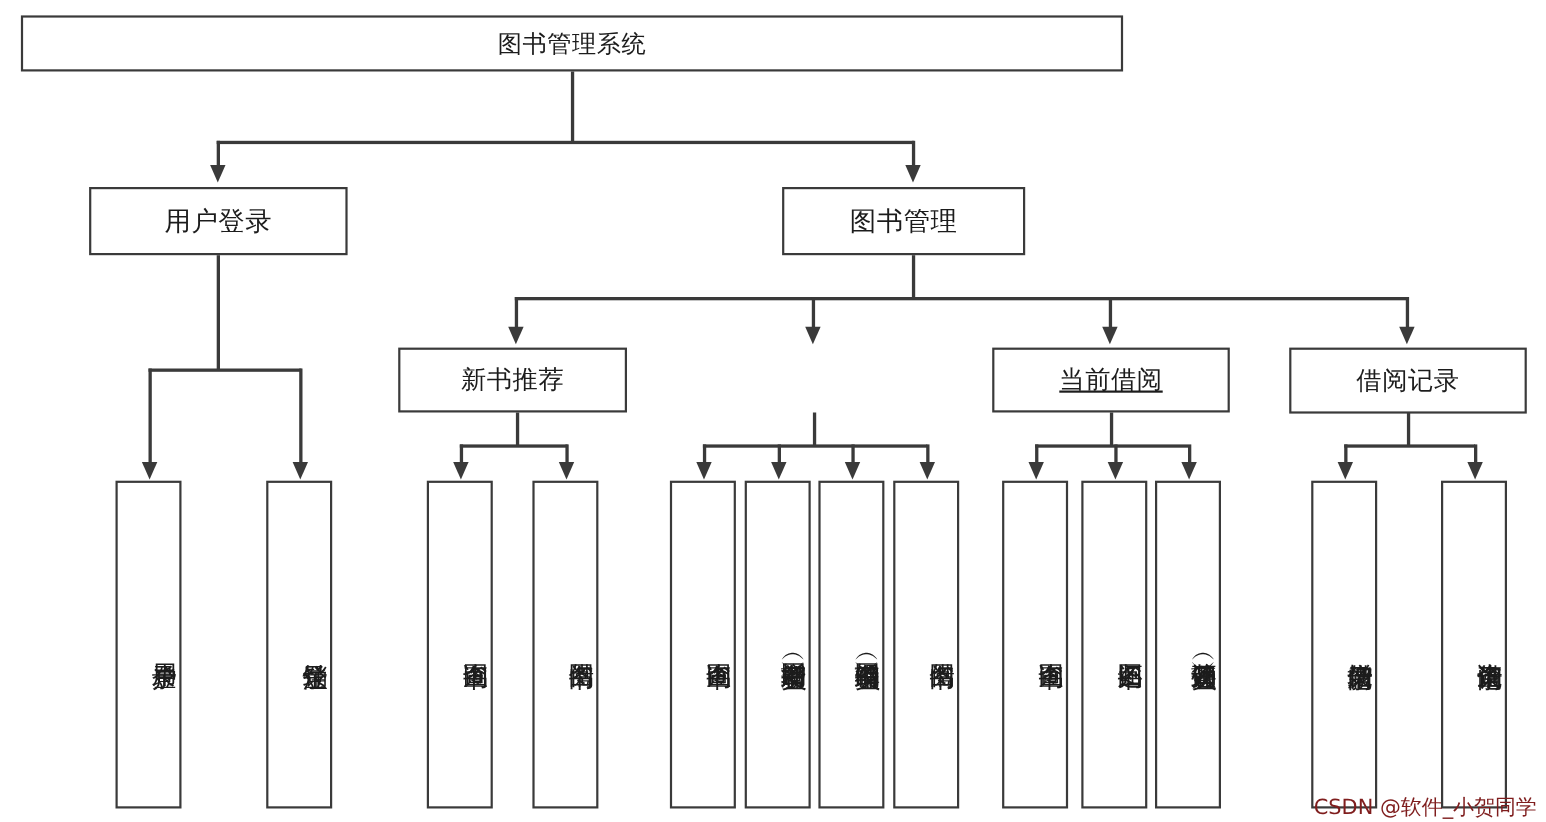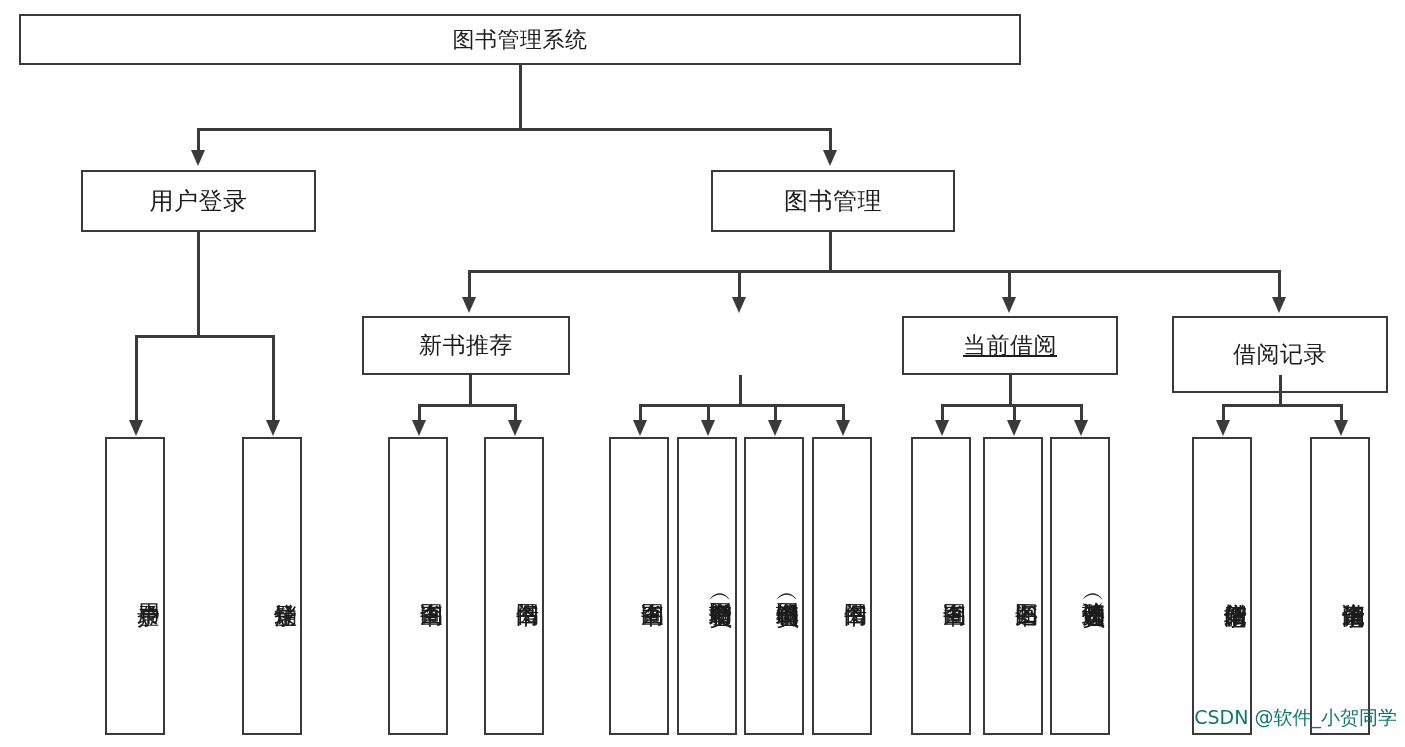--- a/index.html
+++ b/index.html
@@ -69,23 +69,23 @@
     width: 0;
     height: 0;
     border-left: 7px solid transparent;
     border-right: 7px solid transparent;
     border-top: 16px solid #3a3a3a;
   }
   
   #watermark {
     position: absolute;
     right: 8px;
-    bottom: 16px;
+    bottom: 0;
     font-size: 19px;
-    color: #0f766e;
+    color: #7f1d1d;
     white-space: nowrap;
     font-family: "DejaVu Sans", "Liberation Sans", sans-serif;
   }
 </style>
 </head>
 <body>
 
 <div id="canvas">
 
   <div class="node root" style="left:19px; top:14px; width:1002px; height:51px;">
@@ -98,21 +98,21 @@
 
   <div class="vline" style="left:197px; top:128px; height:24px;"></div>
   <div class="arrow" style="left:191px; top:150px;"></div>
 
   <div class="vline" style="left:829px; top:128px; height:24px;"></div>
   <div class="arrow" style="left:823px; top:150px;"></div>
 
   <div class="node lvl2" style="left:81px; top:170px; width:235px; height:62px;">
     <span>用户登录</span>
   </div>
-  <div class="node lvl2" style="left:711px; top:170px; width:244px; height:62px;">
+  <div class="node lvl2" style="left:711px; top:170px; width:221px; height:62px;">
     <span>图书管理</span>
   </div>
 
   <div class="vline" style="left:197px; top:232px; height:105px;"></div>
   <div class="hline" style="left:135px; top:335px; width:139px;"></div>
   <div class="vline" style="left:135px; top:335px; height:88px;"></div>
   <div class="arrow" style="left:129px; top:420px;"></div>
   <div class="vline" style="left:272px; top:335px; height:88px;"></div>
   <div class="arrow" style="left:266px; top:420px;"></div>
 
@@ -130,21 +130,21 @@
 
   <div class="vline" style="left:1278px; top:270px; height:30px;"></div>
   <div class="arrow" style="left:1272px; top:297px;"></div>
 
   <div class="node lvl3" style="left:362px; top:316px; width:208px; height:59px;">
     <span>新书推荐</span>
   </div>
   <div class="node lvl3" style="left:902px; top:316px; width:216px; height:59px;text-decoration:underline;">
     <span>当前借阅</span>
   </div>
-  <div class="node lvl3" style="left:1172px; top:316px; width:216px; height:77px;">
+  <div class="node lvl3" style="left:1172px; top:316px; width:216px; height:60px;">
     <span>借阅记录</span>
   </div>
 
   <div class="vline" style="left:469px; top:375px; height:31px;"></div>
   <div class="hline" style="left:418px; top:404px; width:98px;"></div>
   <div class="vline" style="left:418px; top:404px; height:19px;"></div>
   <div class="arrow" style="left:412px; top:420px;"></div>
   <div class="vline" style="left:514px; top:404px; height:19px;"></div>
   <div class="arrow" style="left:508px; top:420px;"></div>
 

